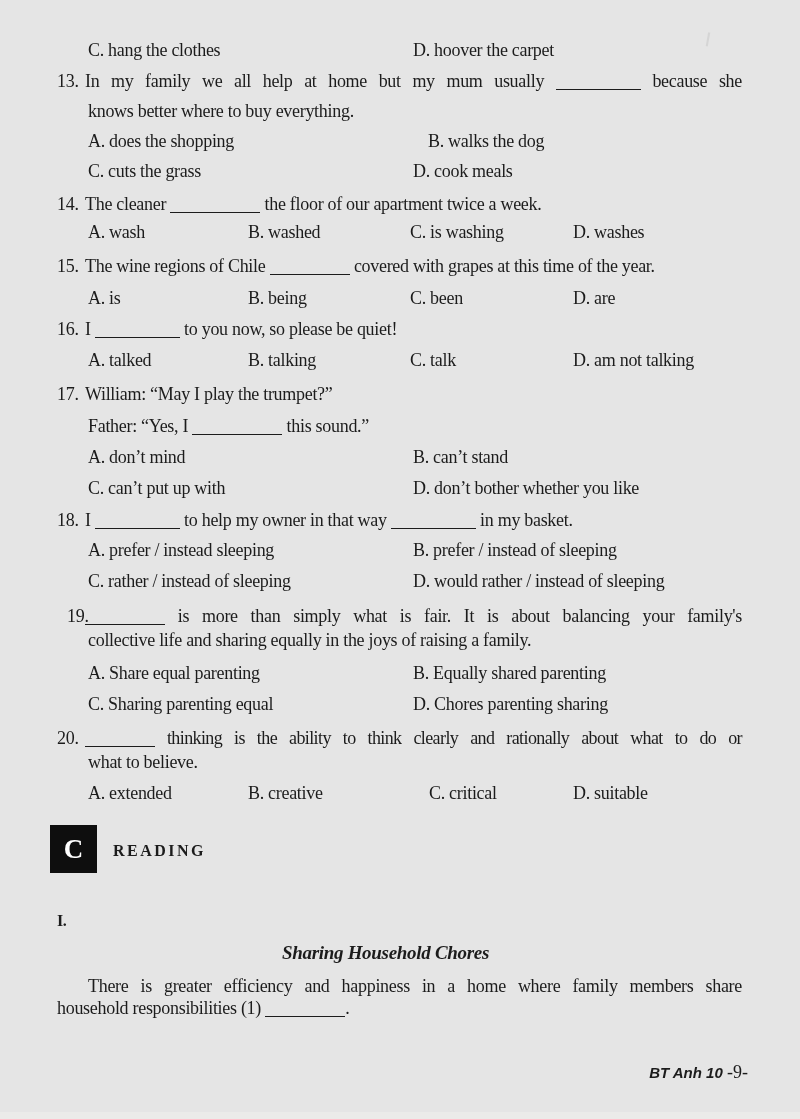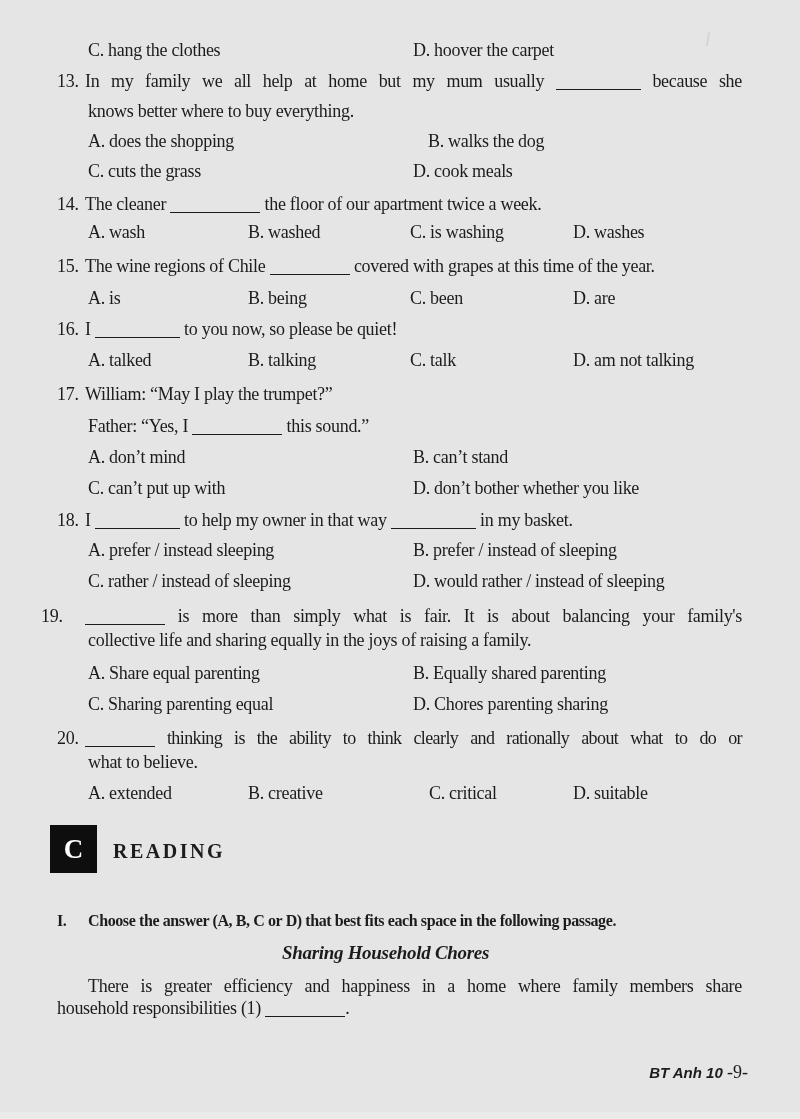--- a/index.html
+++ b/index.html
@@ -9,21 +9,21 @@
     font-size:18px;color:#1c1c1c;letter-spacing:-0.3px;overflow:hidden;
   }
   .l{position:absolute;white-space:nowrap;line-height:22px;}
   .jline{white-space:normal;text-align:justify;text-align-last:justify;line-height:22px;}
   .blank{display:inline-block;height:14px;border-bottom:1.5px solid #1c1c1c;vertical-align:-3px;}
   .cbox{
     position:absolute;left:50px;top:825px;width:47px;height:48px;background:#0e0e0e;
     color:#ffffff;display:flex;align-items:center;justify-content:center;
     font-weight:bold;font-size:27px;letter-spacing:0;
   }
-  .heading{font-weight:bold;font-size:20px;letter-spacing:2.5px;line-height:30px;}
+  .heading{font-weight:bold;font-size:16px;letter-spacing:2.5px;line-height:30px;}
   .instr{font-weight:bold;font-size:16px;letter-spacing:-0.4px;}
   .ptitle{font-weight:bold;font-style:italic;font-size:19px;text-align:center;}
   .footer-book{font-family:"Liberation Sans",sans-serif;font-style:italic;font-weight:bold;font-size:15px;letter-spacing:0;}
   .footer-page{font-size:18px;letter-spacing:0;}
   .artifact{
     position:absolute;left:703px;top:32px;width:4px;height:14px;
     border-right:2px solid #c9c9c9;transform:rotate(10deg);opacity:.6;
   }
   .edge-bottom{position:absolute;left:0;top:1112px;width:800px;height:7px;background:#ebebe9;}
 </style>
@@ -72,21 +72,21 @@
   <div class="l" style="left:88px;top:477px;">C. can’t put up with</div>
   <div class="l" style="left:413px;top:477px;">D. don’t bother whether you like</div>
 
   <div class="l" style="left:57px;top:509px;">18.</div>
   <div class="l" style="left:85px;top:509px;"><span>I</span> <span class="blank" style="width:85px;"></span> <span>to help my owner in that way</span> <span class="blank" style="width:85px;"></span> <span>in my basket.</span></div>
   <div class="l" style="left:413px;top:539px;">B. prefer / instead of sleeping</div>
   <div class="l" style="left:88px;top:539px;">A. prefer / instead sleeping</div>
   <div class="l" style="left:88px;top:570px;">C. rather / instead of sleeping</div>
   <div class="l" style="left:413px;top:570px;">D. would rather / instead of sleeping</div>
 
-  <div class="l" style="left:41px;top:605px;">19.</div>
+  <div class="l" style="left:67px;top:605px;">19.</div>
   <div class="l jline" style="left:85px;top:605px;width:657px;"><span class="blank" style="width:80px;"></span> <span>is more than simply what is fair. It is about balancing your family's</span></div>
   <div class="l" style="left:88px;top:629px;">collective life and sharing equally in the joys of raising a family.</div>
   <div class="l" style="left:88px;top:662px;">A. Share equal parenting</div>
   <div class="l" style="left:413px;top:662px;">B. Equally shared parenting</div>
   <div class="l" style="left:88px;top:693px;">C. Sharing parenting equal</div>
   <div class="l" style="left:413px;top:693px;">D. Chores parenting sharing</div>
 
   <div class="l" style="left:57px;top:727px;">20.</div>
   <div class="l jline" style="left:85px;top:727px;width:657px;letter-spacing:-0.6px;"><span class="blank" style="width:70px;"></span> <span>thinking is the ability to think clearly and rationally about what to do or</span></div>
   <div class="l" style="left:88px;top:751px;">what to believe.</div>
@@ -94,21 +94,20 @@
   <div class="l" style="left:248px;top:782px;">B. creative</div>
   <div class="l" style="left:421px;top:782px;margin-left:8px;">C. critical</div>
   <div class="l" style="left:573px;top:782px;">D. suitable</div>
 
   <div class="cbox">
       <span>C</span>
     </div>
   <div class="l heading" style="left:113px;top:836px;">READING</div>
 
   <div class="l instr" style="left:57px;top:910px;">I.</div>
-  <div class="l instr" style="left:88px;top:910px;">Choose the answer (A, B, C or D) that best fits each space in the following passage.</div>
 
   <div class="l ptitle" style="left:57px;top:942px;width:657px;">Sharing Household Chores</div>
 
   <div class="l jline" style="left:88px;top:975px;width:654px;">There is greater efficiency and happiness in a home where family members share</div>
   <div class="l" style="left:57px;top:997px;"><span>household responsibilities (1)</span> <span class="blank" style="width:80px;"></span><span>.</span></div>
 
   <div class="l" style="left:450px;top:1061px;width:298px;text-align:right;"><span class="footer-book">BT Anh 10</span> <span class="footer-page">-9-</span></div>
 
   <div class="artifact"></div>
   <div class="edge-bottom"></div>

